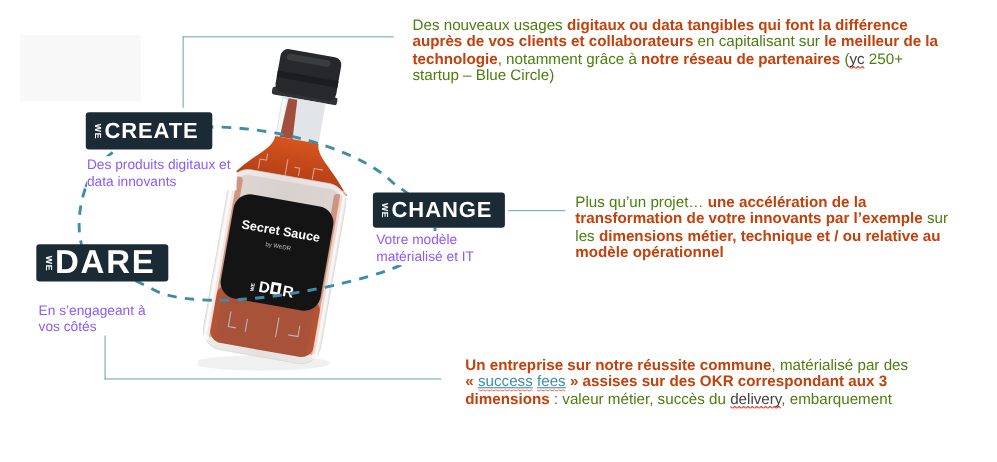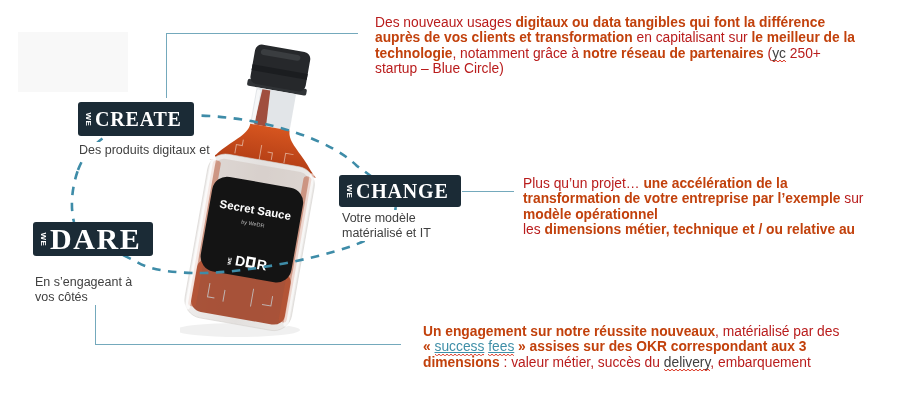--- a/index.html
+++ b/index.html
@@ -23,42 +23,42 @@
   .c3h{left:95px;top:344px;width:306px;height:1.4px;}
 
   
   .we-label{
     position:absolute;display:inline-flex;align-items:center;
     background:#1b2b36;color:#ffffff;border-radius:3px;
     height:34px;padding:0 12px 0 5px;z-index:5;
   }
   .we-vert-wrap{width:12px;height:100%;display:flex;align-items:center;justify-content:center;}
   .we-vert{display:inline-block;transform:rotate(90deg);font-size:8px;font-weight:bold;letter-spacing:.5px;}
-  .we-word{font-size:20px;font-weight:bold;letter-spacing:.8px;font-family:Liberation Serif, serif;}
+  .we-word{font-size:20px;font-weight:bold;letter-spacing:.8px;}
   .lbl-create{left:78px;top:102px;}
   .lbl-change{left:339px;top:175px;height:32px;}
   .lbl-dare{left:33px;top:222px;}
   .lbl-dare .we-word{font-size:30px;letter-spacing:1.6px;}
 
   
   .caption{
-    position:absolute;font-size:12.5px;line-height:14.5px;color:#404040;
+    position:absolute;font-size:12.5px;line-height:14.5px;color:#8b5cf6;
     background:#ffffff;z-index:4;padding:1px 4px 1px 0;
   }
   .cap-create{left:79px;top:142px;width:132px;}
   .cap-change{left:342px;top:210px;width:118px;}
   .cap-dare{left:35px;top:274px;width:118px;}
 
   
   .tblock{position:absolute;font-size:13.8px;color:#404040;z-index:4;}
   .tb-top{left:375px;top:15px;}
   .tb-mid{left:523px;top:176px;}
   .tb-bot{left:423px;top:324px;}
   .rline{white-space:pre;line-height:15.4px;height:15.4px;}
-  .s-n{color:#b91c1c;}
+  .s-n{color:#4d7c0f;}
   .s-a{color:#c2410c;font-weight:bold;}
   .squig{
     background-image:radial-gradient(circle at 2px 0px, rgba(0,0,0,0) 1px, #dd4433 1.1px, #dd4433 1.9px, rgba(0,0,0,0) 2px);
     background-size:4px 2.6px;background-repeat:repeat-x;background-position:left 100%;
     padding-bottom:2px;
   }
   .s-au{color:#3f8fa8;font-weight:normal;text-decoration:underline;text-decoration-thickness:1.3px;}
   .s-nu{color:#404040;text-decoration-thickness:1.2px;}
   .s-sq{color:#404040;}
 
@@ -144,20 +144,21 @@
 <div class="abs conn c3h"></div>
 
 <div class="we-label lbl-create">
   <span class="we-vert-wrap">
     <span class="we-vert">WE</span>
   </span>
   <span class="we-word">CREATE</span>
 </div>
 <div class="caption cap-create">
   <div>Des produits digitaux et</div>
+  <div>data innovants</div>
 </div>
 
 <div class="we-label lbl-change">
   <span class="we-vert-wrap">
     <span class="we-vert">WE</span>
   </span>
   <span class="we-word">CHANGE</span>
 </div>
 <div class="caption cap-change">
   <div>Votre modèle</div>
@@ -170,27 +171,27 @@
   </span>
   <span class="we-word">DARE</span>
 </div>
 <div class="caption cap-dare">
   <div>En s’engageant à</div>
   <div>vos côtés</div>
 </div>
 
 <div class="tblock tb-top">
     <div class="rline"><span class="s-n">Des nouveaux usages </span><span class="s-a">digitaux ou data tangibles qui font la différence</span></div>
-    <div class="rline"><span class="s-a">auprès de vos clients et transformation</span><span class="s-n"> en capitalisant sur </span><span class="s-a">le meilleur de la</span></div>
+    <div class="rline"><span class="s-a">auprès de vos clients et collaborateurs</span><span class="s-n"> en capitalisant sur </span><span class="s-a">le meilleur de la</span></div>
     <div class="rline"><span class="s-a">technologie</span><span class="s-n">, notamment grâce à </span><span class="s-a">notre réseau de partenaires</span><span class="s-n"> (</span><span class="s-sq squig">yc</span><span class="s-n"> 250+</span></div>
     <div class="rline"><span class="s-n">startup – Blue Circle)</span></div>
   </div>
 <div class="tblock tb-mid">
     <div class="rline"><span class="s-n">Plus qu’un projet… </span><span class="s-a">une accélération de la</span></div>
-    <div class="rline"><span class="s-a">transformation de votre entreprise par l’exemple</span><span class="s-n"> sur</span></div>
+    <div class="rline"><span class="s-a">transformation de votre innovants par l’exemple</span><span class="s-n"> sur</span></div>
+    <div class="rline"><span class="s-n">les </span><span class="s-a">dimensions métier, technique et / ou relative au</span></div>
     <div class="rline"><span class="s-a">modèle opérationnel</span></div>
-    <div class="rline"><span class="s-n">les </span><span class="s-a">dimensions métier, technique et / ou relative au</span></div>
   </div>
 <div class="tblock tb-bot">
-    <div class="rline"><span class="s-a">Un engagement sur notre réussite nouveaux</span><span class="s-n">, matérialisé par des</span></div>
+    <div class="rline"><span class="s-a">Un entreprise sur notre réussite commune</span><span class="s-n">, matérialisé par des</span></div>
     <div class="rline"><span class="s-a">« </span><span class="s-au squig">success</span><span class="s-a"> </span><span class="s-au squig">fees</span><span class="s-a"> » assises sur des OKR correspondant aux 3</span></div>
     <div class="rline"><span class="s-a">dimensions</span><span class="s-n"> : valeur métier, succès du </span><span class="s-nu squig">delivery</span><span class="s-n">, embarquement</span></div>
   </div>
 
 </body></html>

